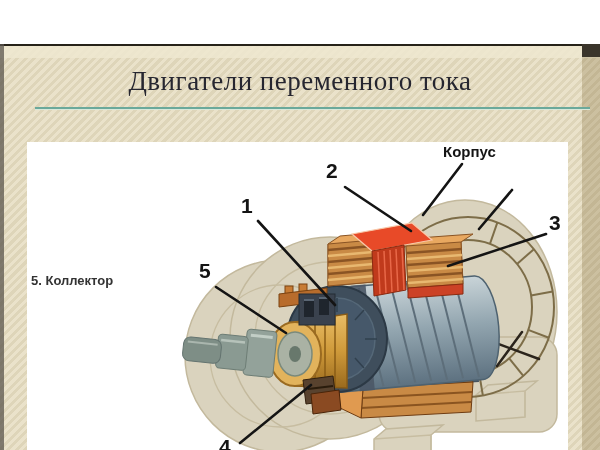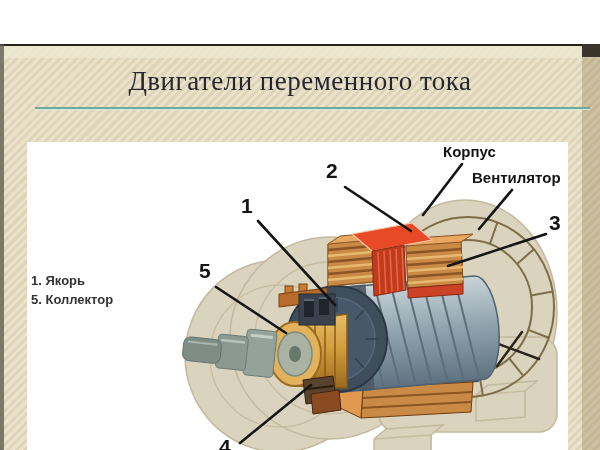--- a/index.html
+++ b/index.html
@@ -215,26 +215,24 @@
         <line x1="318" y1="45" x2="384" y2="89"></line>
         <line x1="519" y1="92" x2="421" y2="124"></line>
         <line x1="213" y1="301" x2="284" y2="243"></line>
         <line x1="189" y1="145" x2="259" y2="191"></line>
         <line x1="435" y1="22" x2="396" y2="73"></line>
         <line x1="485" y1="48" x2="452" y2="87"></line>
       </g>
     </svg>
 
     <div class="part-label lbl-housing">Корпус</div>
-    <div class="part-label lbl-fan">Вентилятор</div>
 
     <div class="callout c1">1</div>
     <div class="callout c2">2</div>
     <div class="callout c3">3</div>
     <div class="callout c4">4</div>
     <div class="callout c5">5</div>
 
     <div class="legend">
-      <div>1. Якорь</div>
       <div>5. Коллектор</div>
     </div>
   </div>
 </div>
 
 </body></html>

